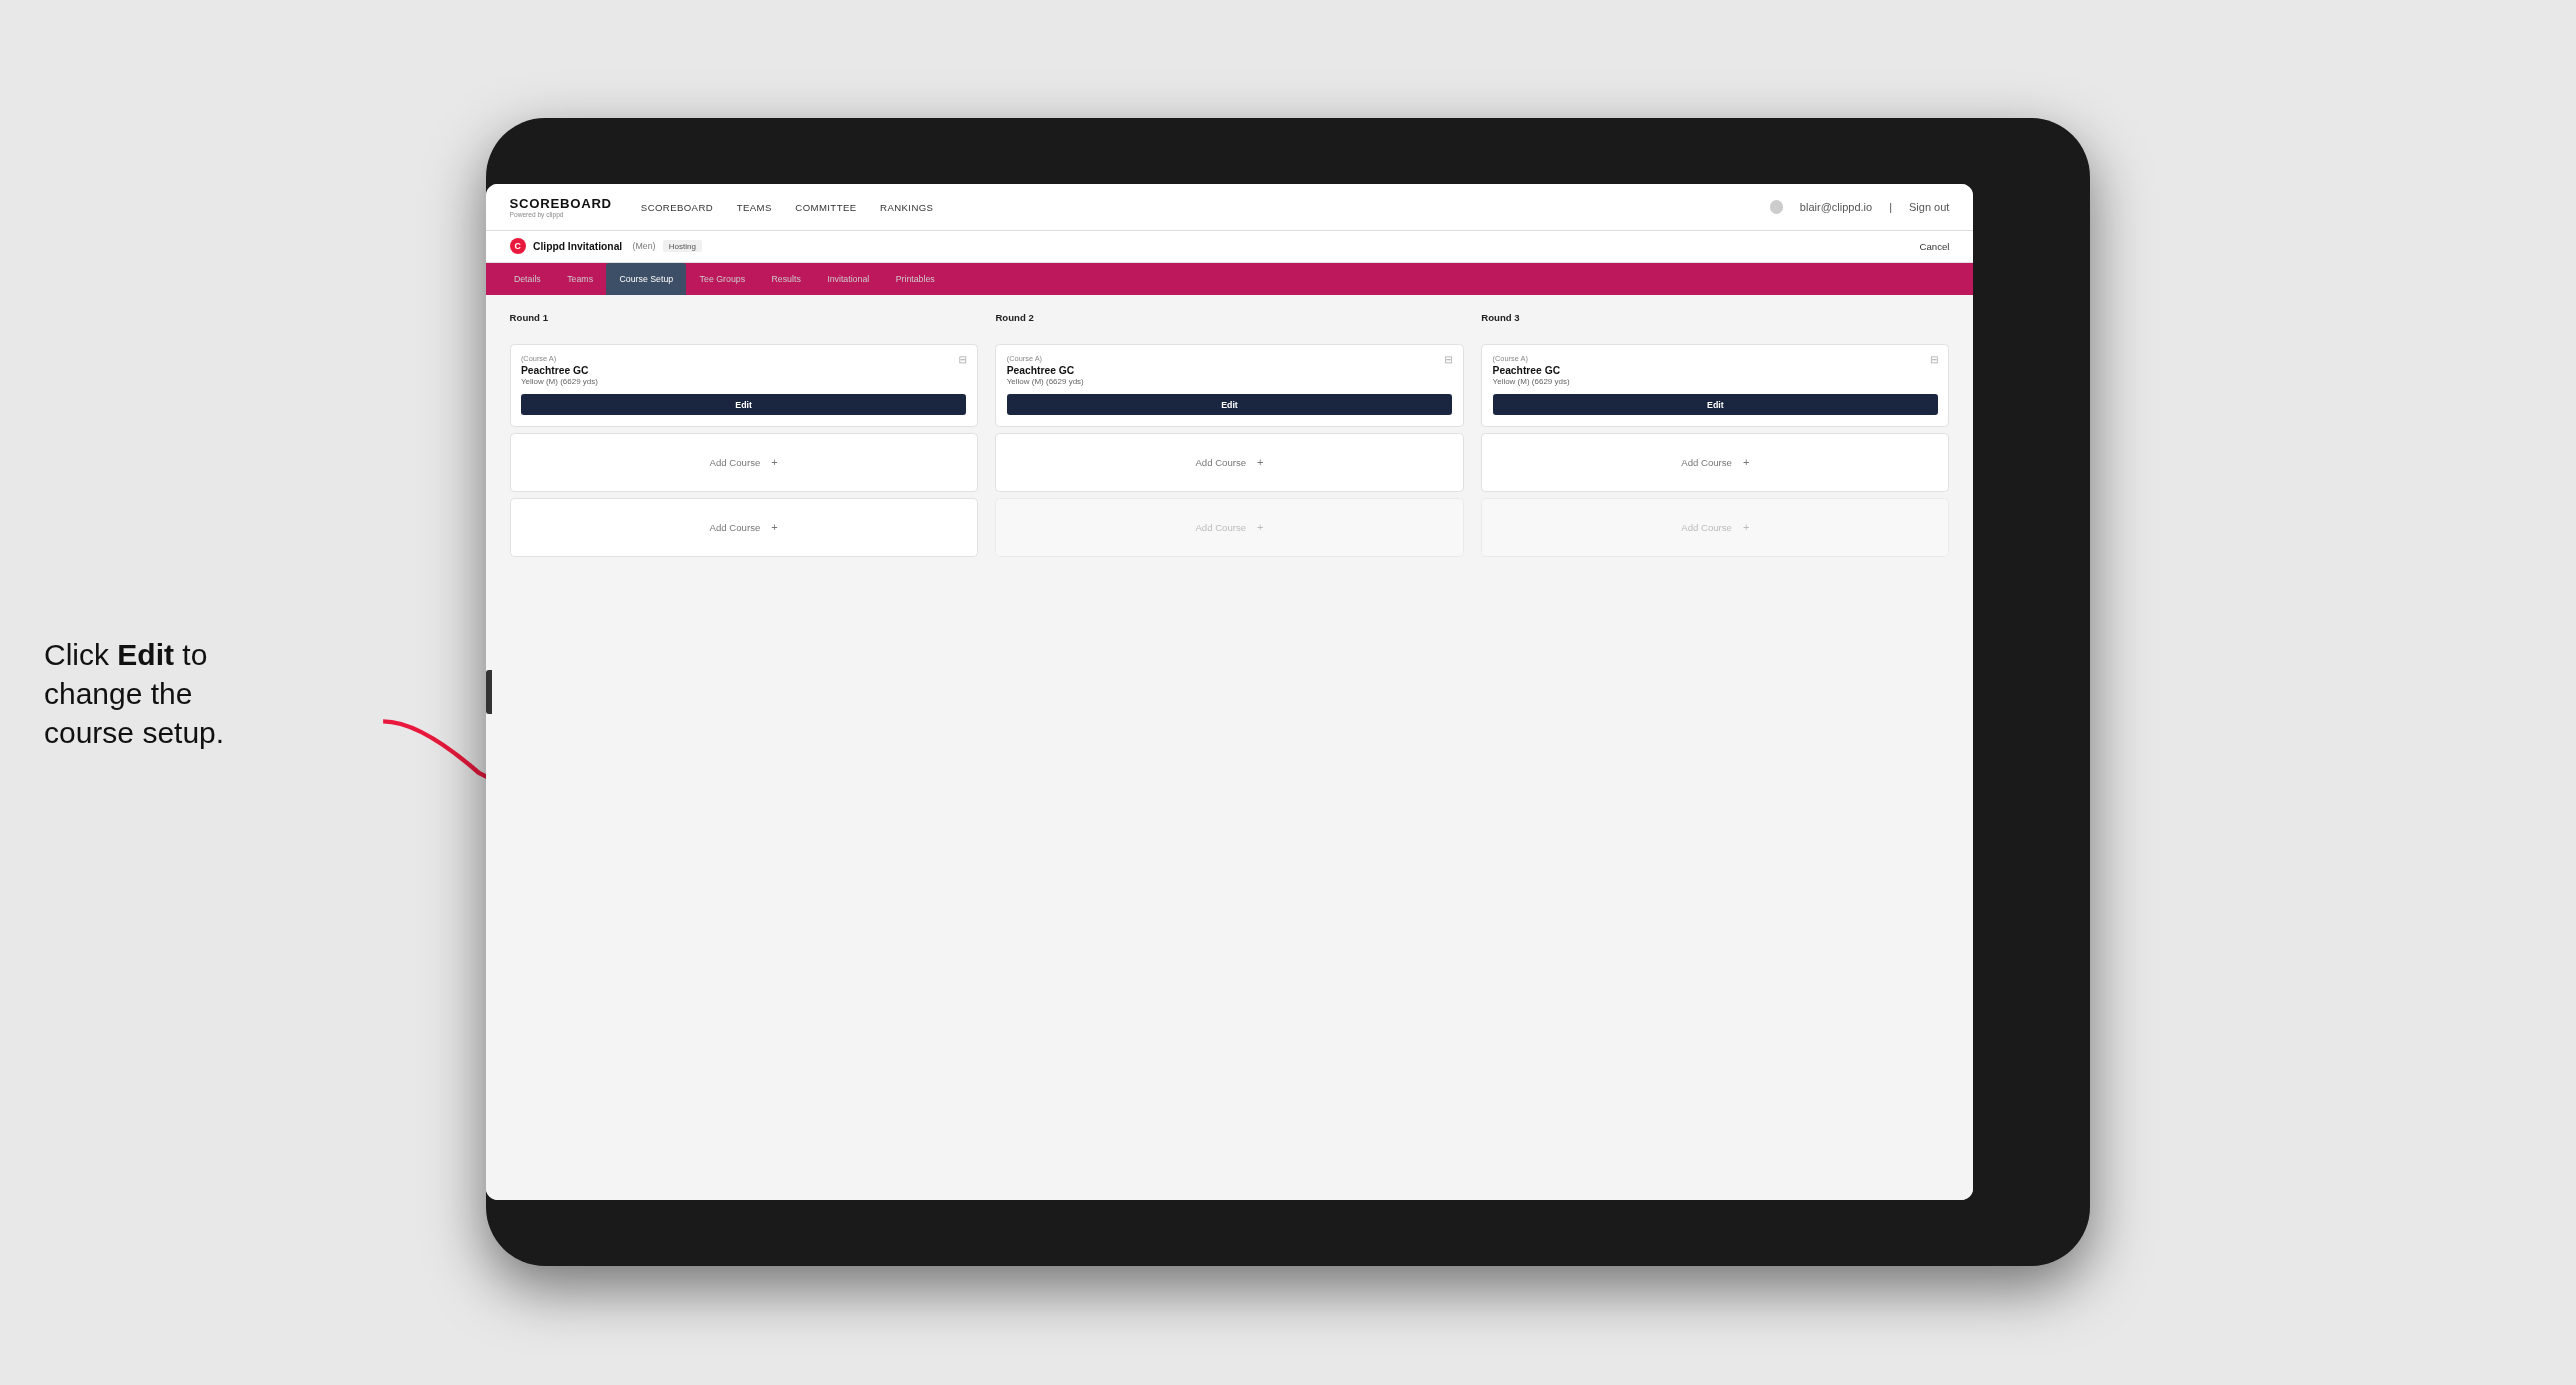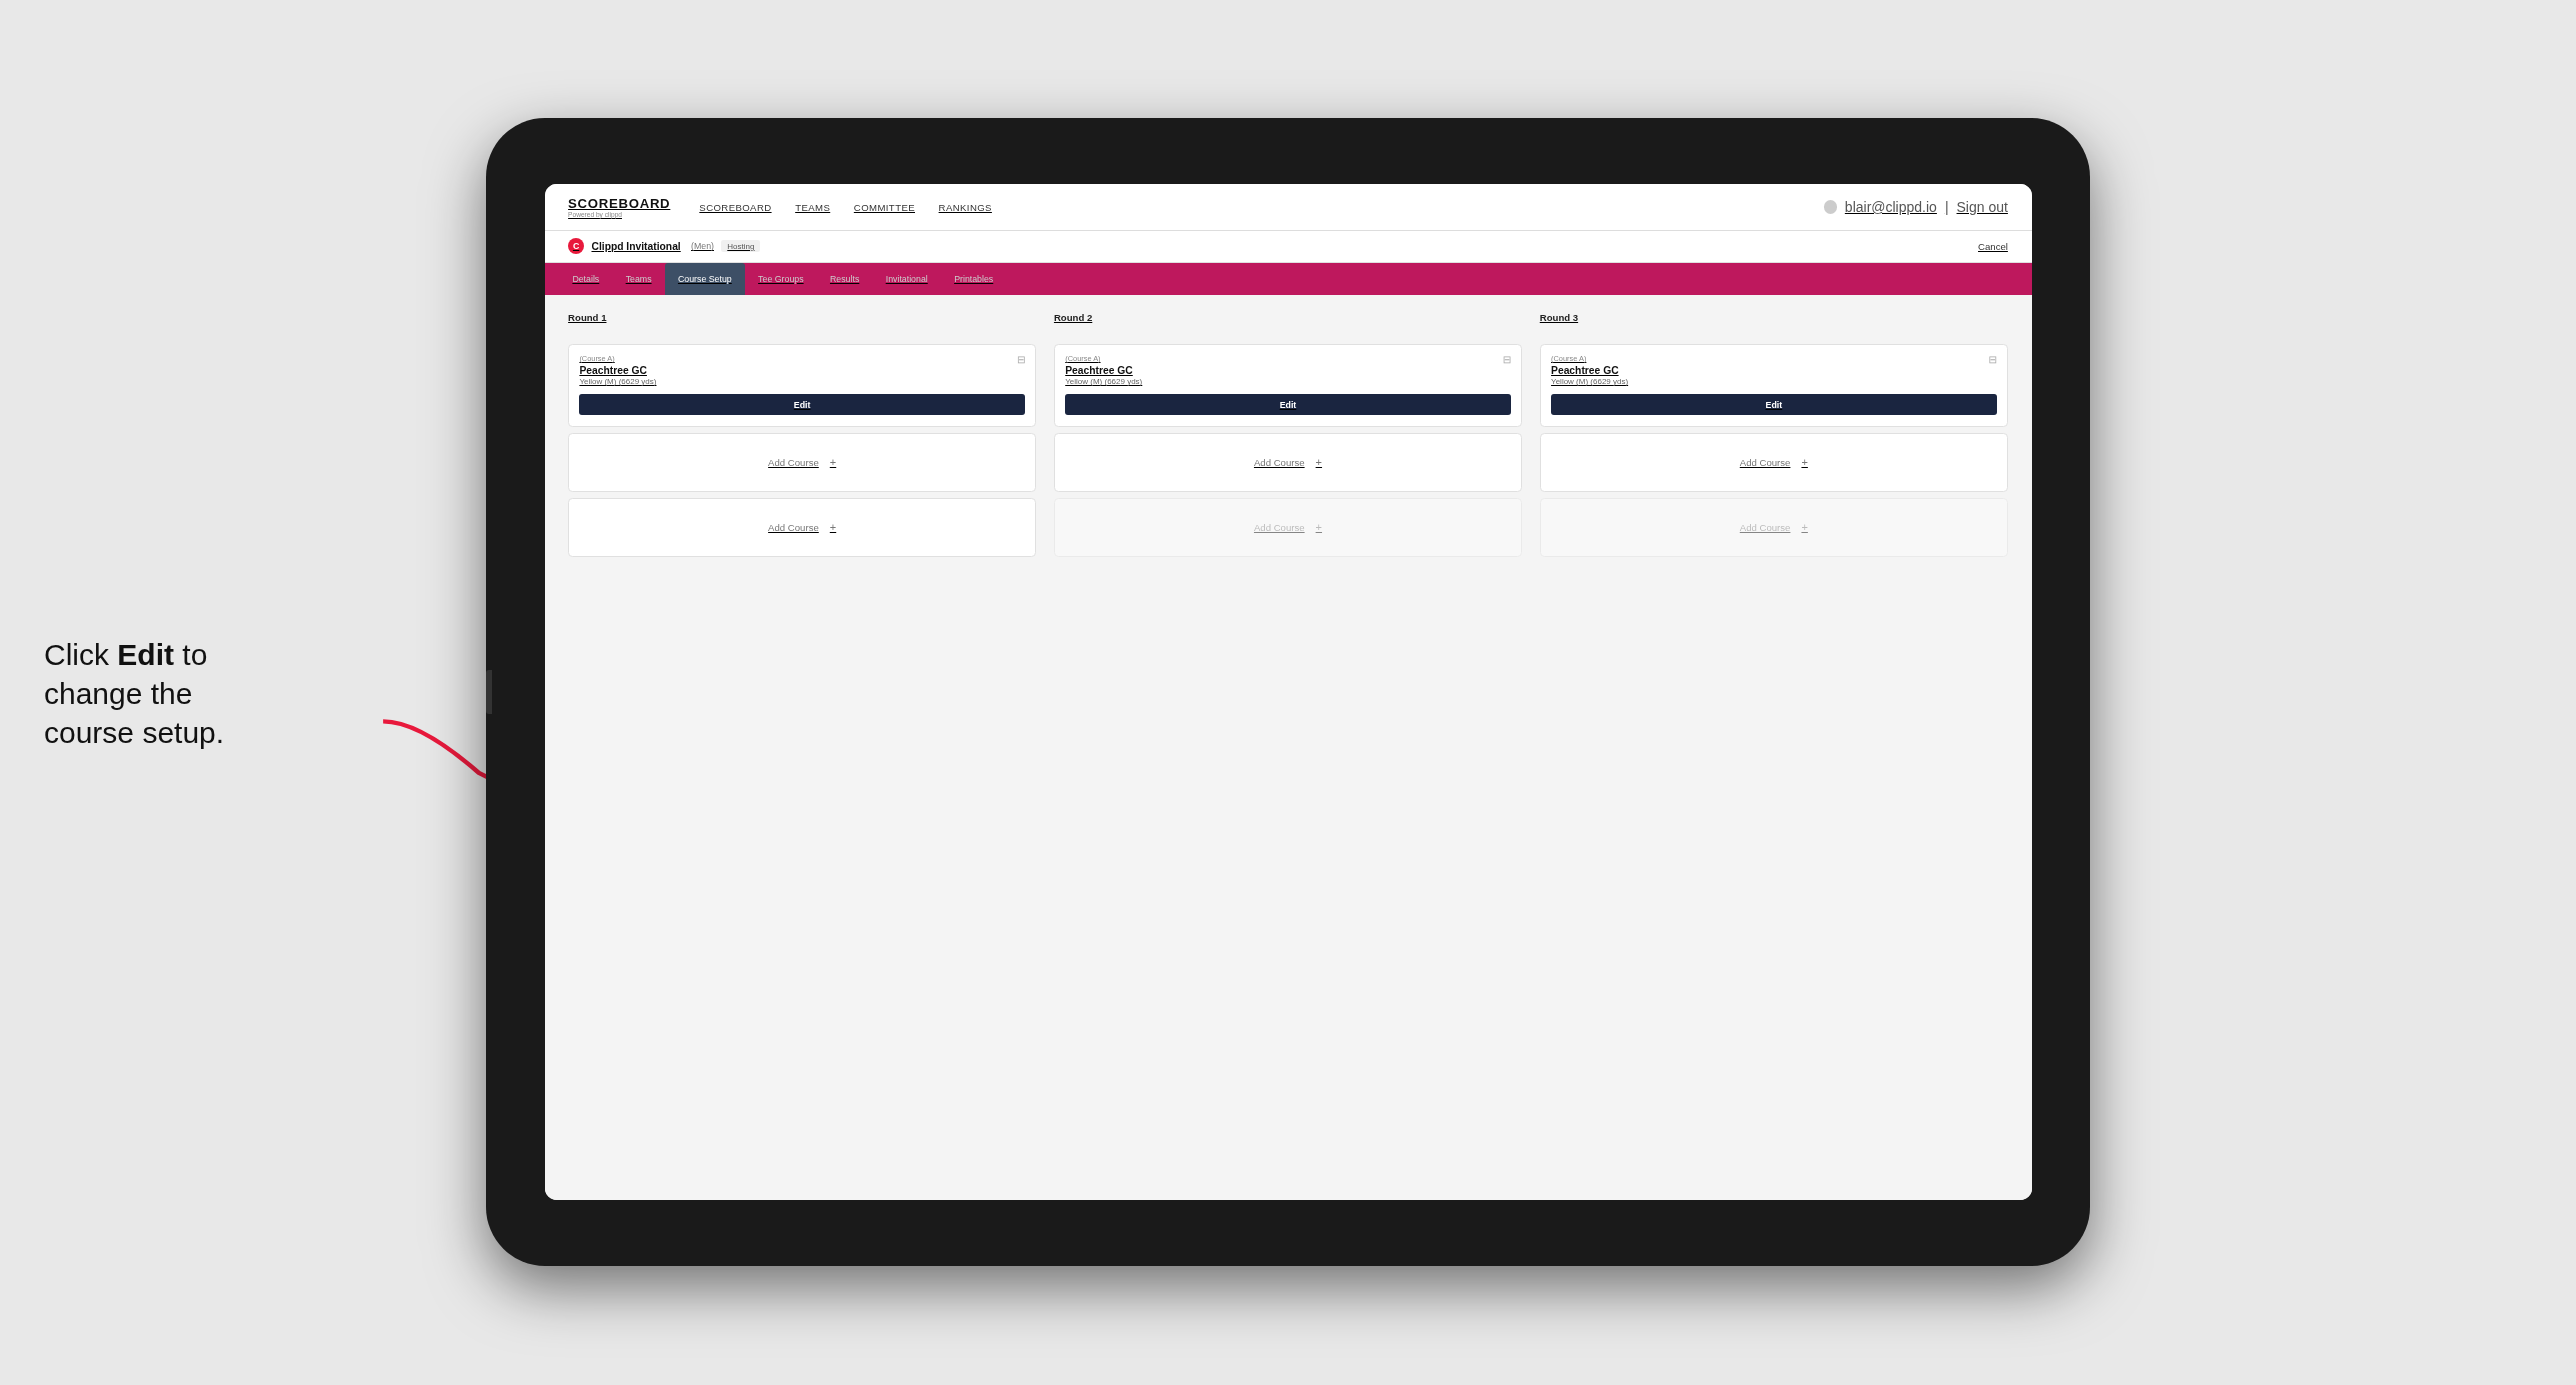--- a/index.html
+++ b/index.html
@@ -41,22 +41,20 @@
       width: 1604px;
       height: 1148px;
       background: #1a1a1a;
       border-radius: 59px;
       position: absolute;
       left: 486px;
       top: 118px;
       box-shadow: 0 22px 59px rgba(0,0,0,0.5);
       display: flex;
       align-items: center;
-      justify-content: center;
-      text-decoration: underline;
     }
     .tablet-screen {
       width: 1487px;
       height: 1016px;
       background: #f4f4f4;
       border-radius: 11.8px;
       overflow: hidden;
       display: flex;
       flex-direction: column;
     }
@@ -98,22 +96,22 @@
     .nav-link {
       font-size: 9.6px;
       color: #333;
       text-decoration: none;
       font-weight: 500;
       letter-spacing: 0.4px;
     }
     .nav-right {
       display: flex;
       align-items: center;
-      gap: 8px;
-      font-size: 14px;
+      gap: 17px;
+      font-size: 11px;
       color: #555;
     }
     .user-dot {
       width: 13.2px;
       height: 13.2px;
       background: #ccc;
       border-radius: 50%;
       display: inline-block;
     }
 

